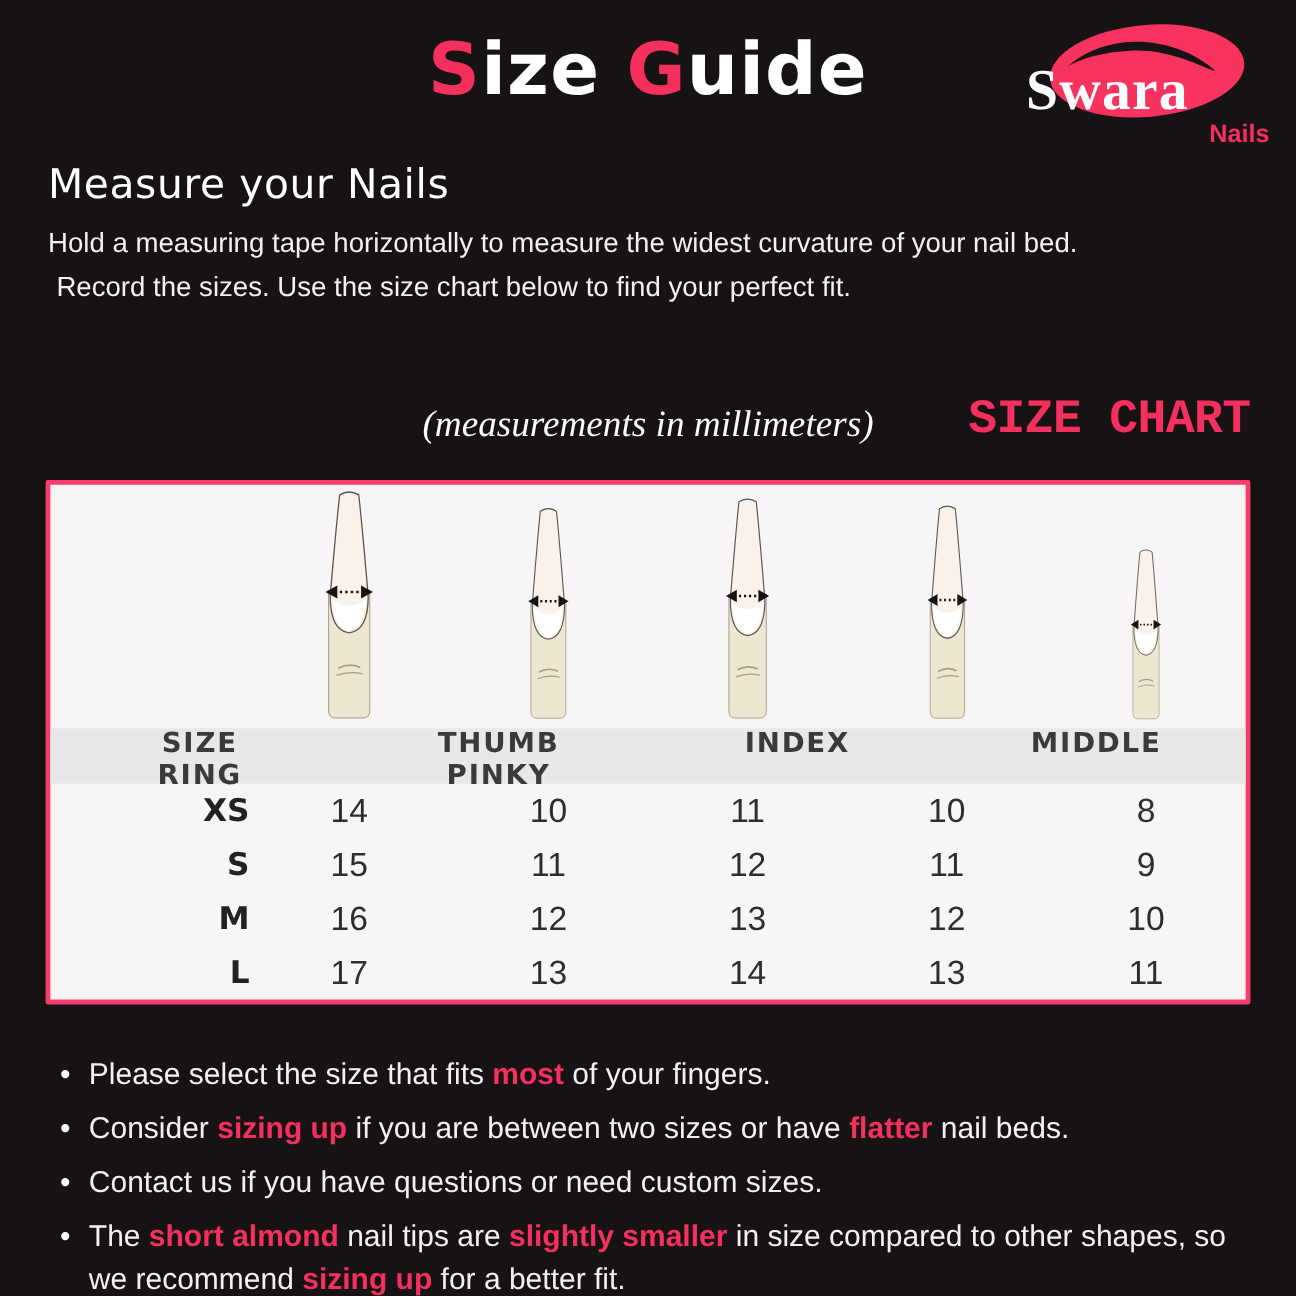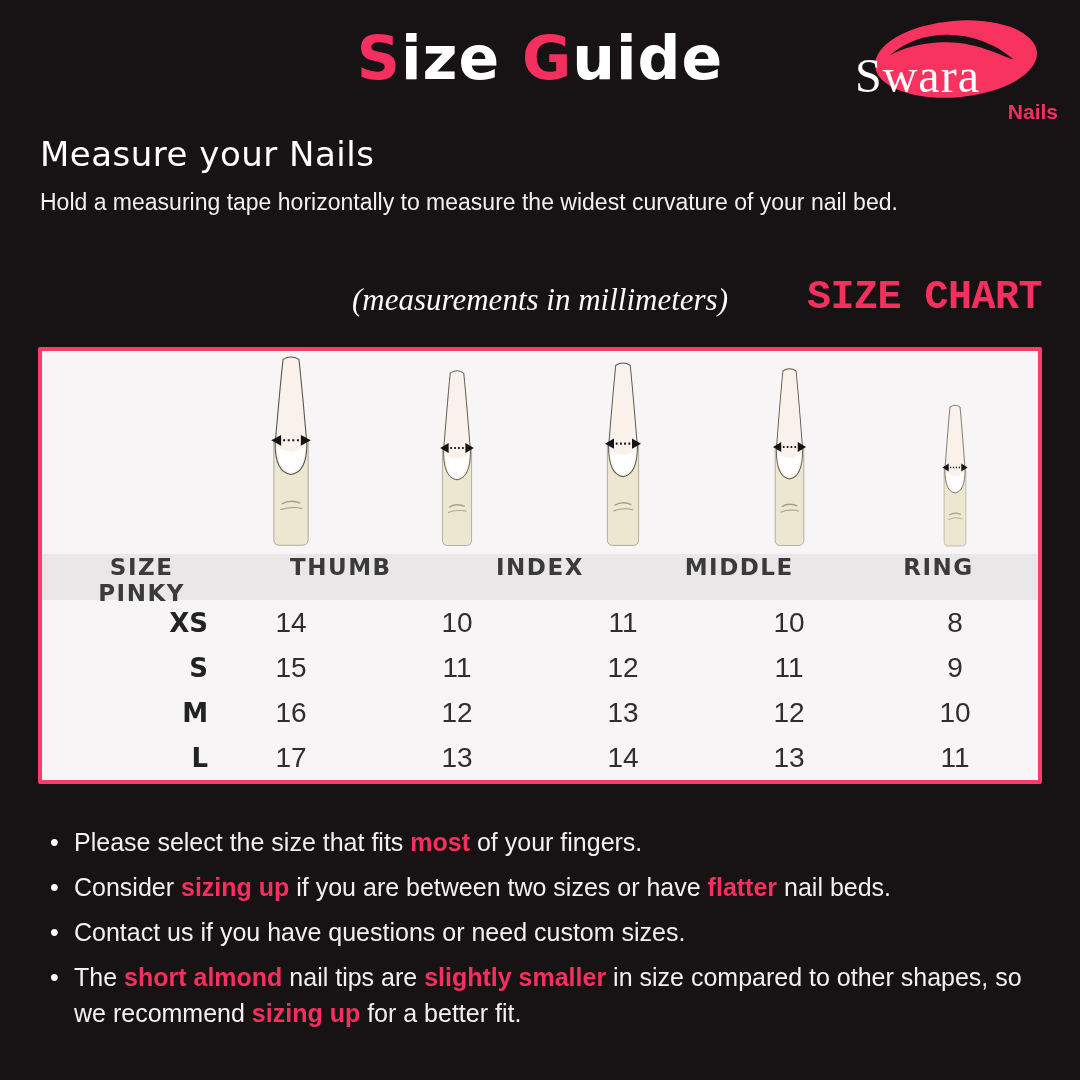--- a/index.html
+++ b/index.html
@@ -14,44 +14,44 @@
   
   .title-row{position:relative;padding-top:22px;height:104px;}
   h1.page-title{margin:0;text-align:center;font-family:"DejaVu Sans",sans-serif;
     font-size:60px;font-weight:800;letter-spacing:1px;color:#ffffff;line-height:72px;}
   h1 .accent{color:var(--accent);}
 
   
   .logo{position:absolute;top:14px;right:22px;width:205px;height:112px;}
   .logo svg{position:absolute;top:4px;left:14px;}
   .logo-brand{position:absolute;left:2px;top:34px;font-family:"Liberation Serif",serif;
-    font-weight:normal;font-size:48px;color:#fdfdfd;letter-spacing:1px;}
+    font-weight:bold;font-size:48px;color:#fdfdfd;letter-spacing:1px;}
   .logo-sub{position:absolute;right:0px;top:86px;font-size:21px;font-weight:bold;color:var(--accent);}
 
   
   .measure{margin:30px 40px 0 40px;}
   .measure h2{margin:0;font-family:"DejaVu Sans",sans-serif;font-size:34px;font-weight:400;
     color:#ffffff;letter-spacing:0.5px;}
   .measure p{margin:10px 0 0 0;font-size:23px;line-height:37px;color:var(--body-text);font-weight:400;}
   .measure p .line2{display:block;padding-left:7px;}
 
   
-  .caption-row{position:relative;margin-top:56px;height:48px;}
+  .caption-row{position:relative;margin-top:72px;height:48px;}
   .mm-note{position:absolute;left:50%;transform:translateX(-50%);top:5px;
     font-family:"Liberation Serif",serif;font-style:italic;font-size:31px;color:#fbfbfb;white-space:nowrap;}
   .chart-title{position:absolute;right:38px;top:-2px;font-family:Liberation Mono, monospace;
     font-size:40px;font-weight:800;color:var(--accent);letter-spacing:-0.5px;white-space:nowrap;}
 
   
   .panel{margin:22px 38px 0 38px;height:437px;border:4px solid var(--border-pink);
     background:var(--panel);border-radius:2px;}
   .fingers-row{display:grid;grid-template-columns:repeat(6,1fr);height:203px;
     align-items:end;padding-bottom:6px;}
   .finger-cell{display:flex;justify-content:center;align-items:flex-end;}
-  .table-head{display:grid;grid-template-columns:repeat(5,1fr);background:var(--head-row);
+  .table-head{display:grid;grid-template-columns:repeat(4,1fr);background:var(--head-row);
     height:46px;align-items:center;}
   .table-head .th{text-align:center;font-weight:bold;font-size:23px;letter-spacing:1.5px;
     color:#3b3a3a;font-family:"DejaVu Sans",sans-serif;}
   .table-body .tr{display:grid;grid-template-columns:repeat(6,1fr);height:45px;align-items:center;}
   .table-body .td{text-align:center;font-size:28px;color:#2f2e2e;}
   .table-body .td.label{font-weight:bold;font-size:26px;color:#222;font-family:"DejaVu Sans",sans-serif;text-align:right;}
 
   
   ul.notes{margin:40px 40px 0 44px;padding:0;list-style:none;}
   ul.notes li{position:relative;padding-left:30px;margin-bottom:9px;
@@ -89,20 +89,21 @@
       </svg>
       <span class="logo-brand">Swara</span>
       <span class="logo-sub">Nails</span>
     </div>
   </div>
 
   <div class="measure">
     <h2>Measure your Nails</h2>
     <p>
       <span class="line1">Hold a measuring tape horizontally to measure the widest curvature of your nail bed.</span>
+      <span class="line2">Record the sizes. Use the size chart below to find your perfect fit.</span>
     </p>
   </div>
 
   <div class="caption-row">
     <span class="mm-note">(measurements in millimeters)</span>
     <span class="chart-title">SIZE CHART</span>
   </div>
 
   <div class="panel">
     <div class="fingers-row">

